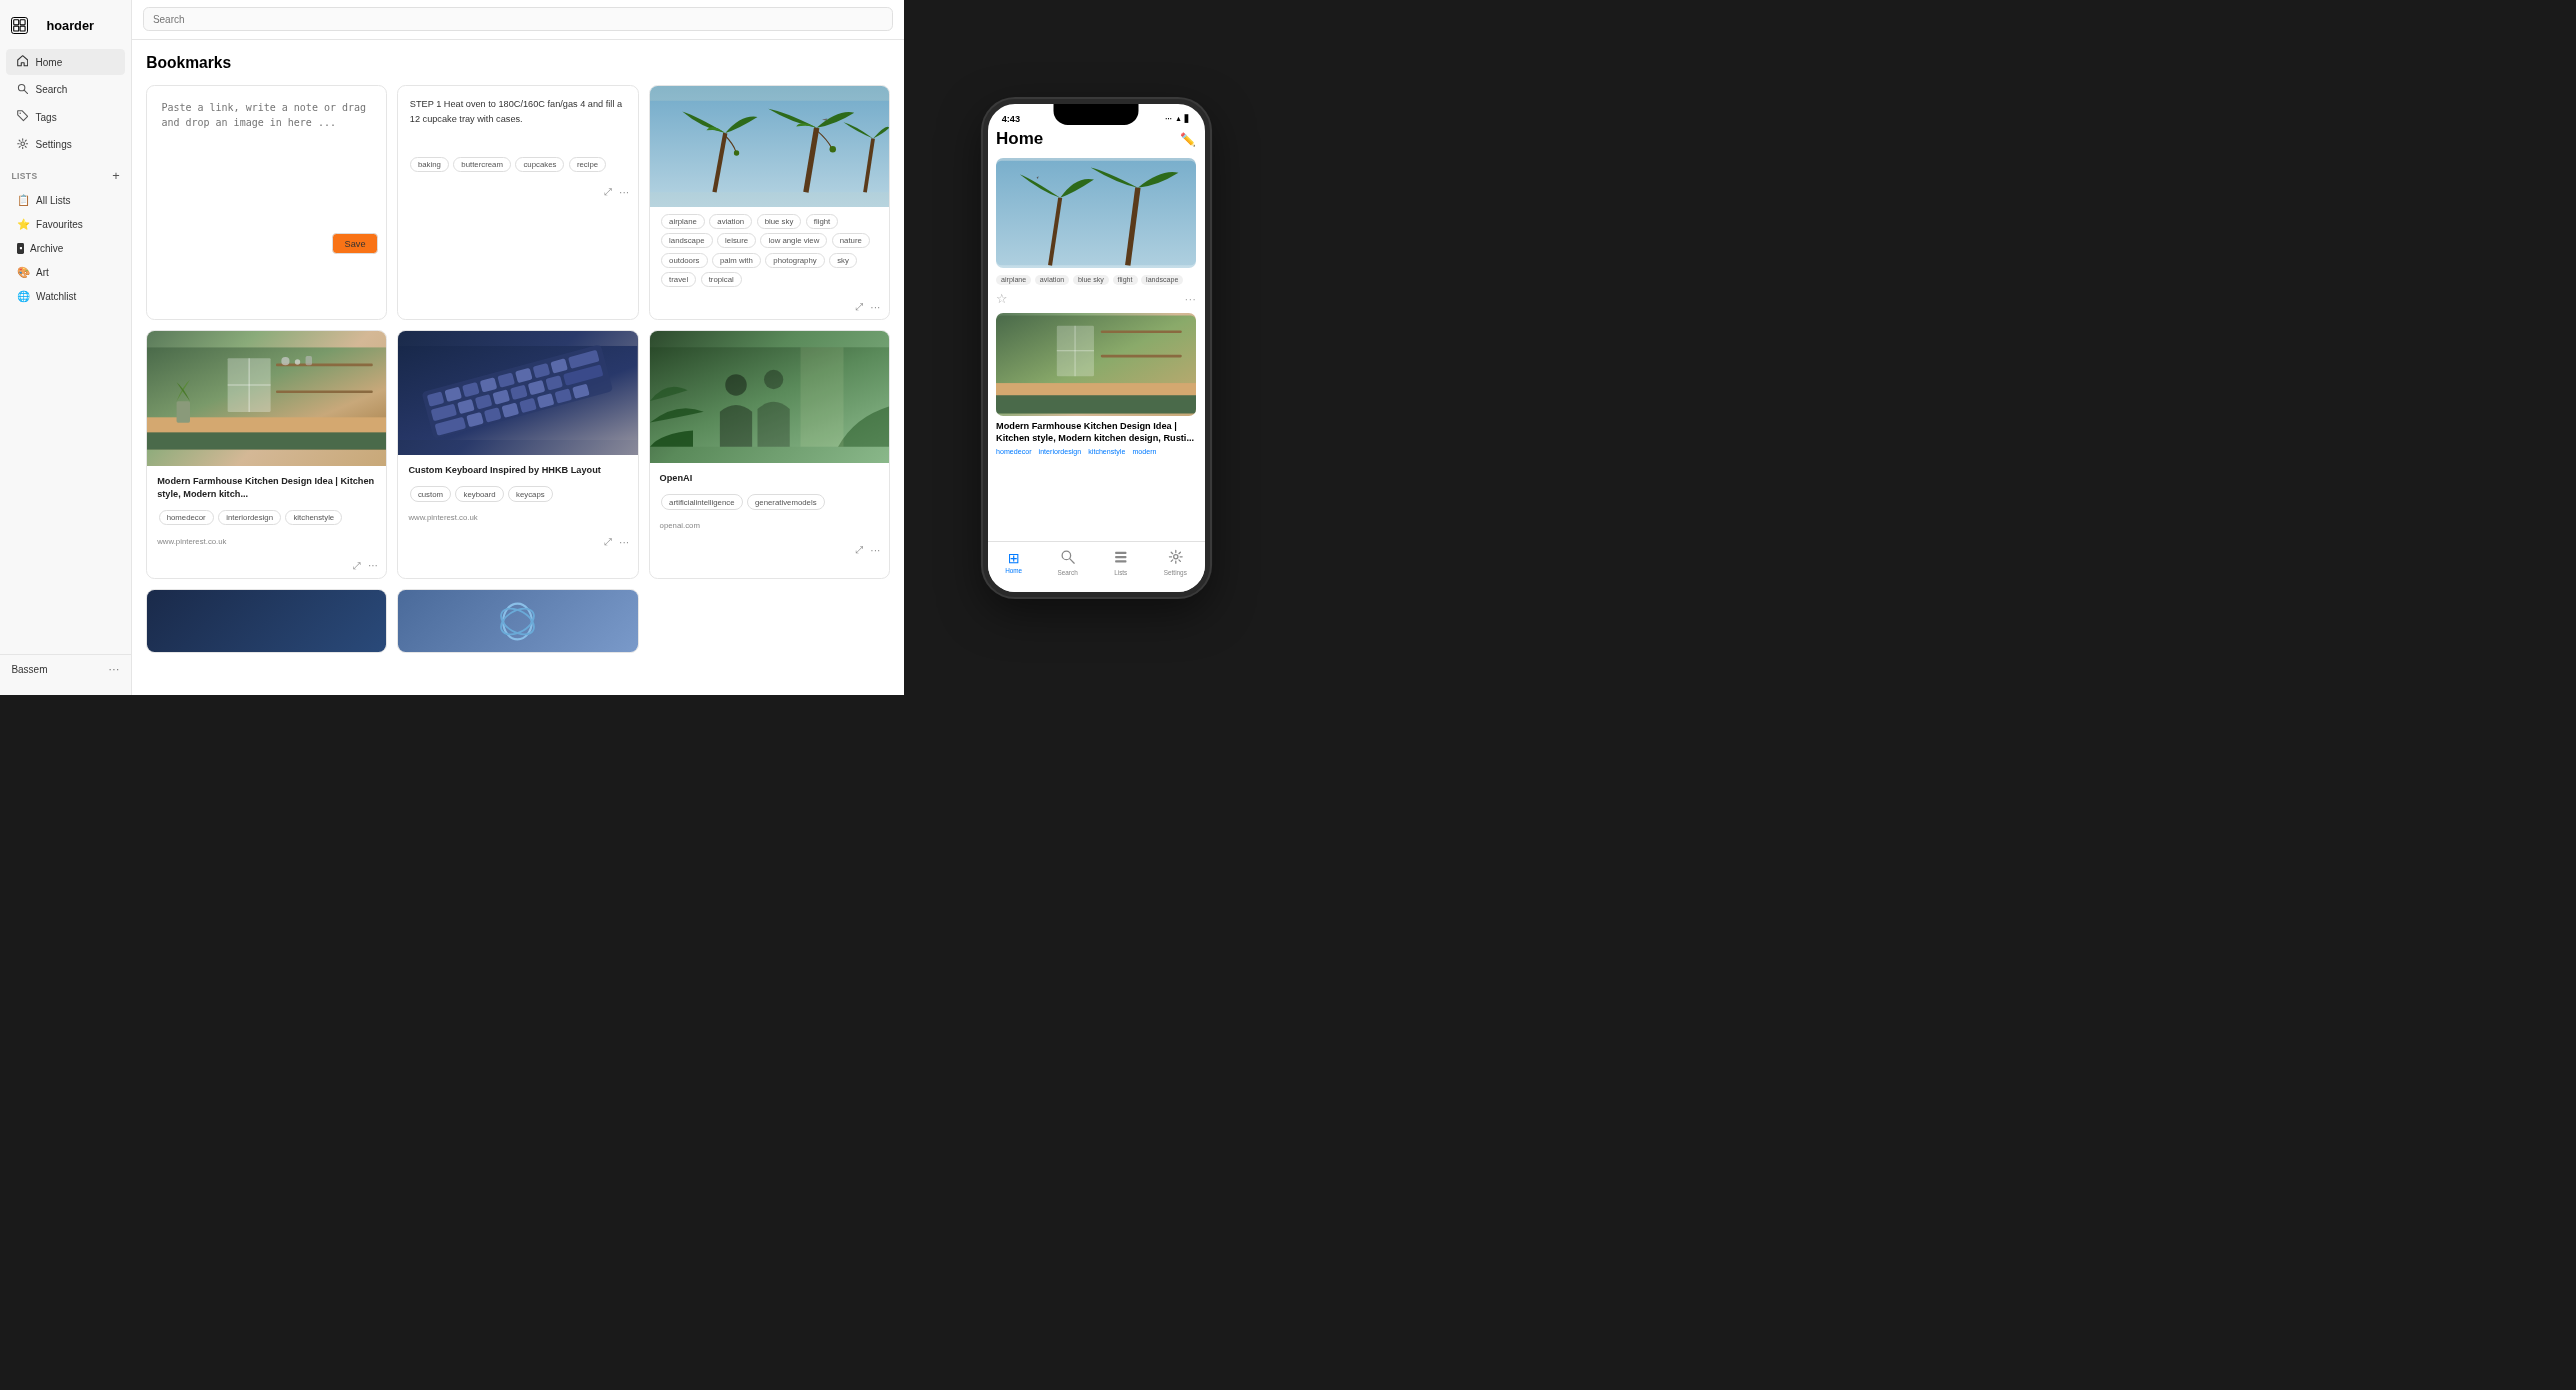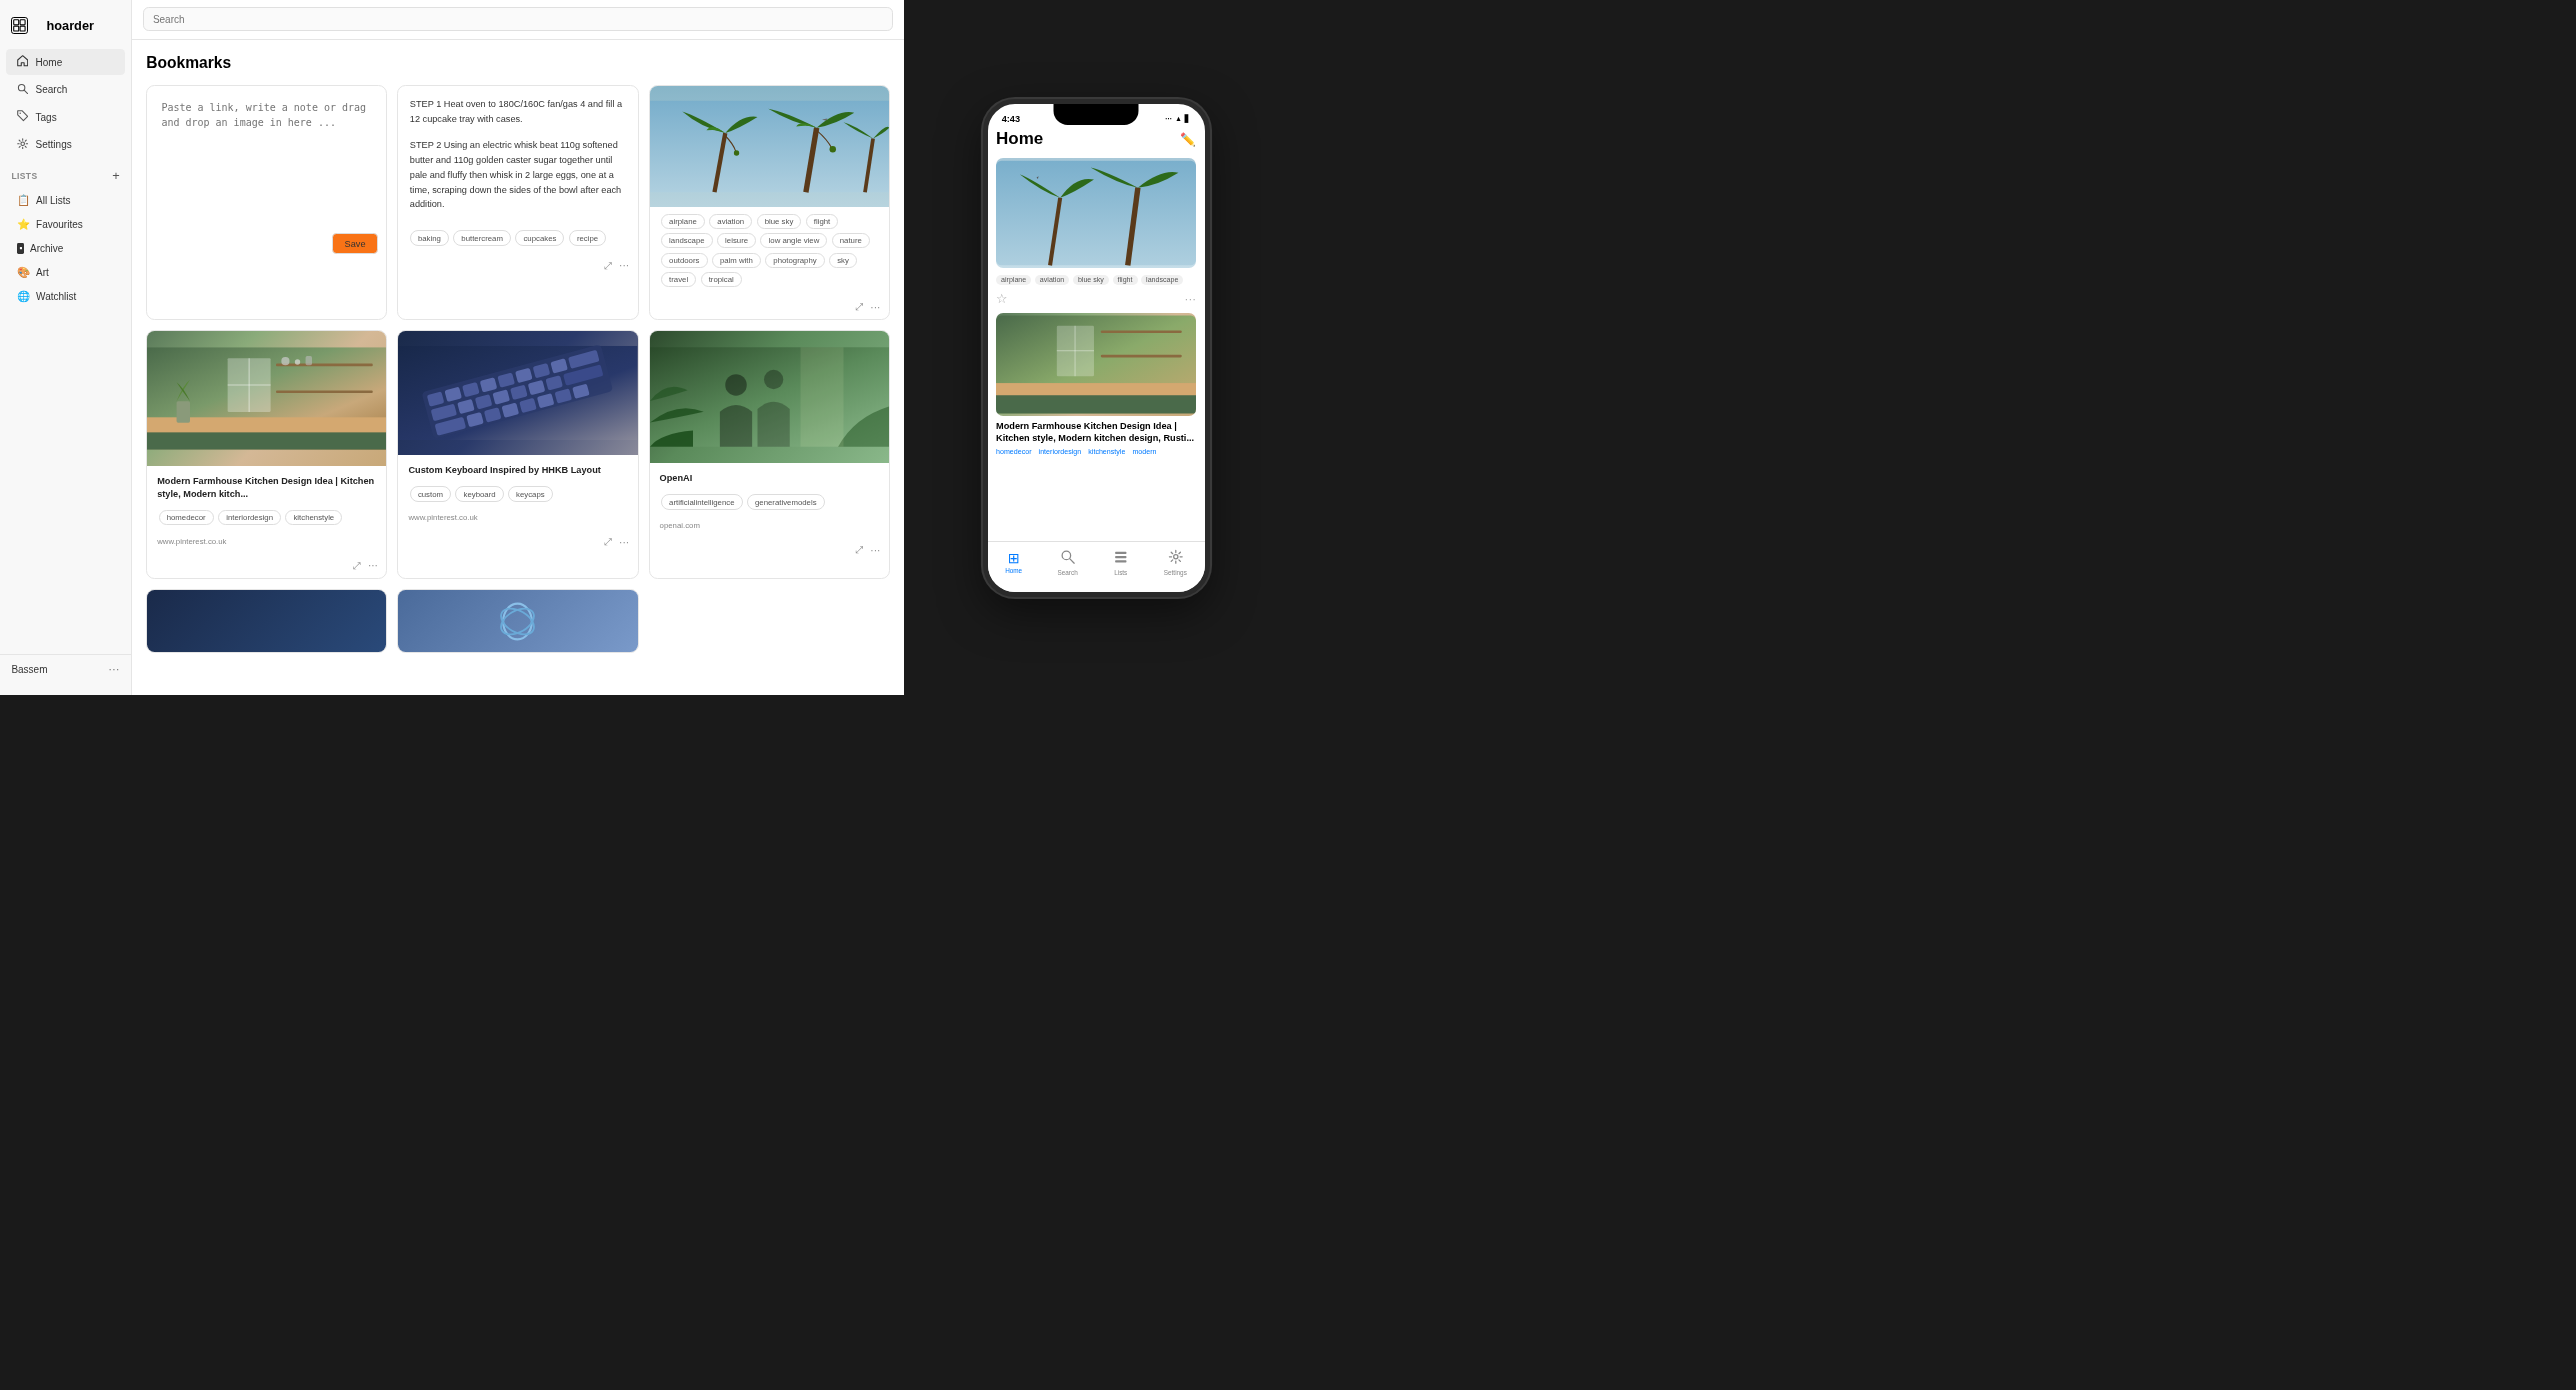--- a/index.html
+++ b/index.html
@@ -422,21 +422,20 @@
         </div>
         <div class="card-save-btn">
           <button class="save-button">Save</button>
         </div>
       </div>
 
       <div class="card">
         <div class="recipe-content">
           <p class="recipe-text">STEP 1 Heat oven to 180C/160C fan/gas 4 and fill a 12 cupcake tray with cases.</p>
           <br>
-          <p class="recipe-text">STEP 2 Using an electric whisk beat 110g softened butter and 110g golden caster sugar together until pale and fluffy then whisk in 2 large eggs, one at a time, scraping down the sides of the bowl after each addition.</p>
         </div>
         <div class="card-tags">
           <span class="tag">baking</span>
           <span class="tag">buttercream</span>
           <span class="tag">cupcakes</span>
           <span class="tag">recipe</span>
         </div>
         <div class="card-actions">
           <span class="action-icon">⤢</span>
           <span class="action-icon">···</span>

